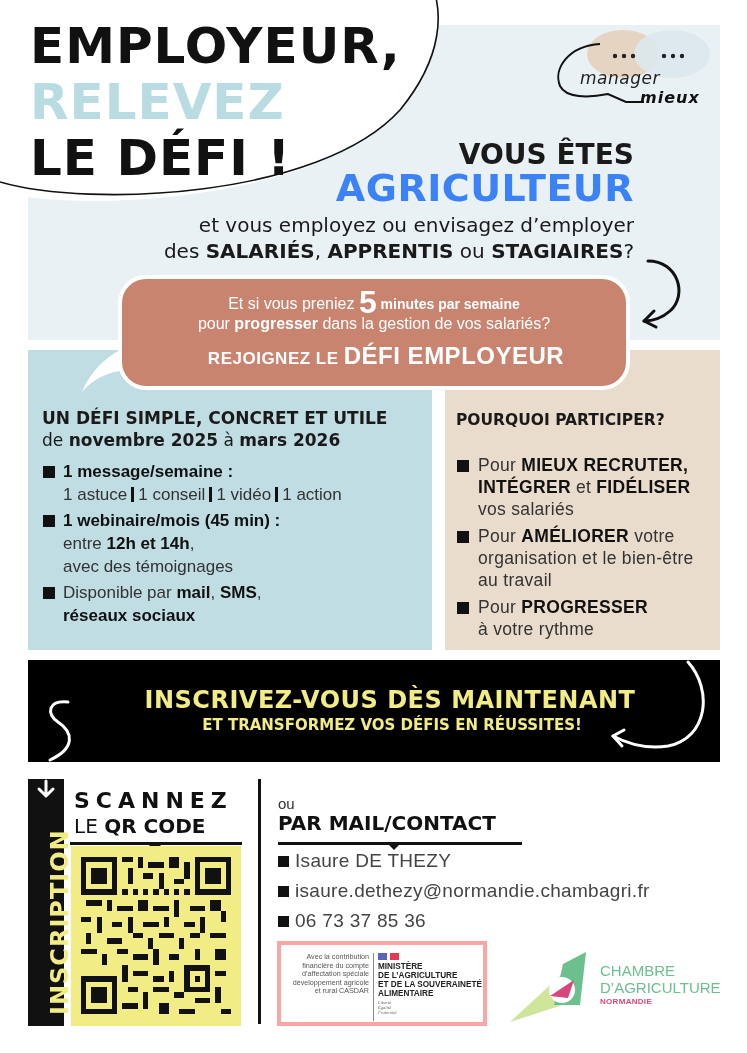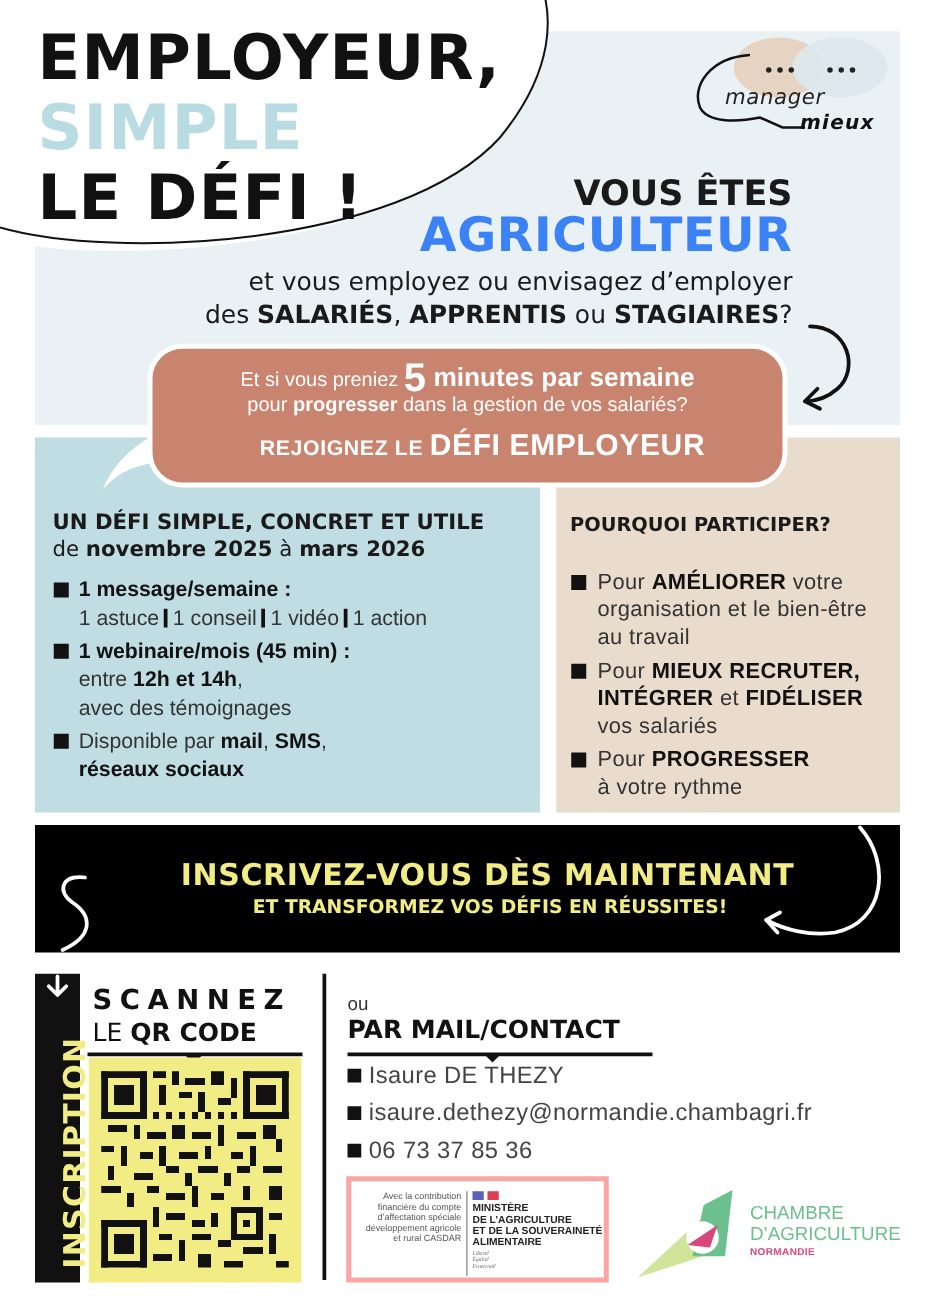--- a/index.html
+++ b/index.html
@@ -33,21 +33,21 @@
   .sub2 { right: 113px; top: 238px; text-align: right; font-size: 20px; line-height: 26px; color: #1a1a1a; }
   .sub2 b { font-weight: 900; }
 
   
   .arrow-right { left: 640px; top: 255px; }
 
   
   .terra { left: 118px; top: 275px; width: 512px; height: 115px; background: #c98470; border: 4px solid #ffffff; border-radius: 28px; color: #fff; text-align: center; }
   .terra .t1 { margin-top: 12px; font-family: "Liberation Sans", sans-serif; font-size: 16px; line-height: 22px; }
   .terra .t1 .big5 { font-size: 32px; font-weight: bold; vertical-align: -4px; }
-  .terra .t1 .bigb { font-size: 21px; font-weight: bold; }
+  .terra .t1 .bigb { font-size: 14px; font-weight: bold; }
   .terra .t2 { font-family: "Liberation Sans", sans-serif; font-size: 16px; line-height: 18px; }
   .terra .t3 { margin-top: 10px; font-family: "Liberation Sans", sans-serif; font-weight: bold; font-size: 17px; line-height: 26px; letter-spacing: 0.5px; margin-left: 24px; }
   .terra .t3 .big { font-size: 24px; }
 
   .bubble-tail-left { left: 80px; top: 350px; }
 
   
   .lp-title { left: 42px; top: 407px; font-weight: 900; font-size: 17px; line-height: 22px; color: #1a1a1a; }
   .lp-sub { left: 42px; top: 429px; font-size: 17px; line-height: 22px; color: #1a1a1a; }
   .lp-sub b { font-weight: 900; }
@@ -115,21 +115,21 @@
 <div class="abs panel-left"></div>
 <div class="abs panel-right"></div>
 
 <svg class="abs bubble-svg" width="500" height="270" viewBox="0 0 500 270">
   <path d="M 30 250 C 120 275, 360 260, 440 170 C 490 110, 480 60, 470 50 L 470 0 L 0 0 L 0 230 Z" fill="#ffffff"></path>
   <path d="M 40 242 C 130 268, 360 258, 440 170 C 485 115, 482 70, 472 45" fill="none" stroke="#111" stroke-width="1.6"></path>
 </svg>
 
 <div class="abs headline">
   <div class="l1">EMPLOYEUR,</div>
-  <div class="l2">SIMPLE</div>
+  <div class="l2">RELEVEZ</div>
   <div class="l3">LE DÉFI !</div>
 </div>
 
 <svg class="abs logo" width="180" height="100" viewBox="0 0 180 100">
   <ellipse cx="75" cy="40" rx="36" ry="24" fill="#e6d4c2"></ellipse>
   <ellipse cx="124" cy="40" rx="38" ry="24" fill="#dce8ed" opacity="0.9"></ellipse>
   <circle cx="67" cy="42" r="2.2" fill="#222"></circle>
     <circle cx="76" cy="42" r="2.2" fill="#222"></circle>
     <circle cx="85" cy="42" r="2.2" fill="#222"></circle>
   <circle cx="116" cy="42" r="2.2" fill="#222"></circle>
@@ -178,27 +178,27 @@
     <span class="sq"></span>
     <span>Disponible par </span><b>mail</b><span>, </span><b>SMS</b><span>,</span><br>
     <b>réseaux sociaux</b>
   </div>
 </div>
 
 <div class="abs rp-title">POURQUOI PARTICIPER?</div>
 <div class="abs rp-list">
   <div class="item">
     <span class="sq"></span>
-    <span>Pour </span><b>AMÉLIORER</b><span> votre organisation et le bien-être au travail</span>
-  </div>
-  <div class="item">
-    <span class="sq"></span>
     <span>Pour </span><b>MIEUX RECRUTER,</b><br>
     <b>INTÉGRER</b><span> et </span><b>FIDÉLISER</b><br>
     <span>vos salariés</span>
+  </div>
+  <div class="item">
+    <span class="sq"></span>
+    <span>Pour </span><b>AMÉLIORER</b><span> votre organisation et le bien-être au travail</span>
   </div>
   <div class="item">
     <span class="sq"></span>
     <span>Pour </span><b>PROGRESSER</b><br>
     <span>à votre rythme</span>
   </div>
 </div>
 
 <div class="abs banner"></div>
 <svg class="abs" style="left:28px;top:660px;" width="692" height="102" viewBox="0 0 692 102">

